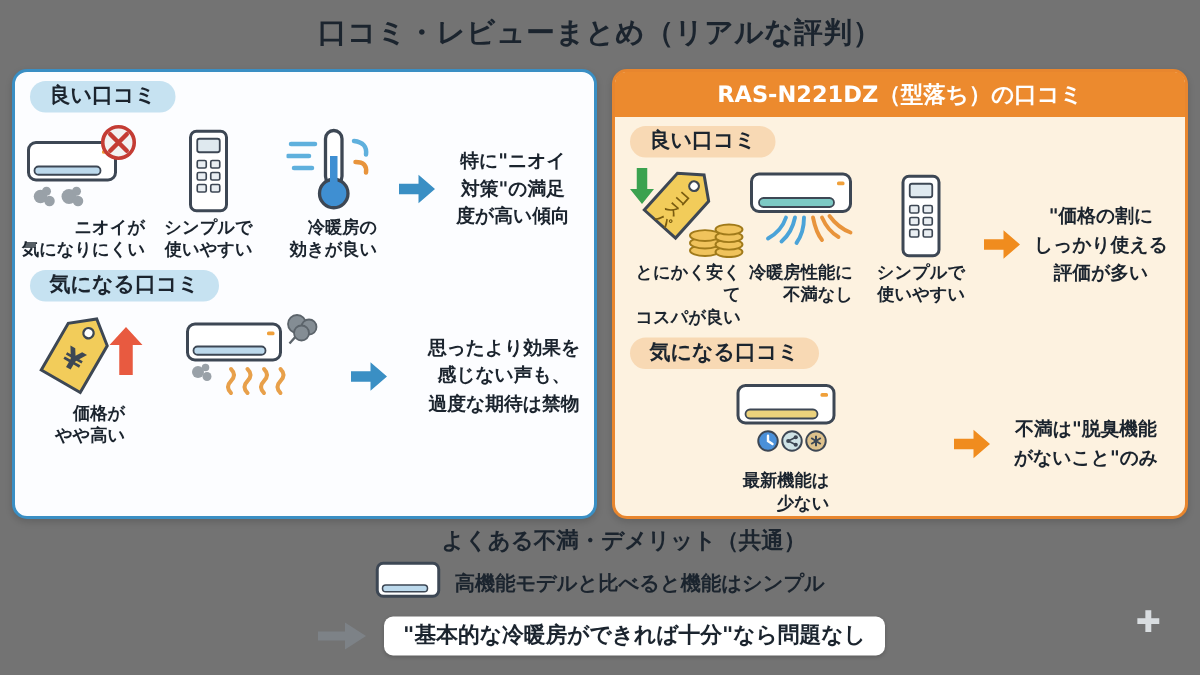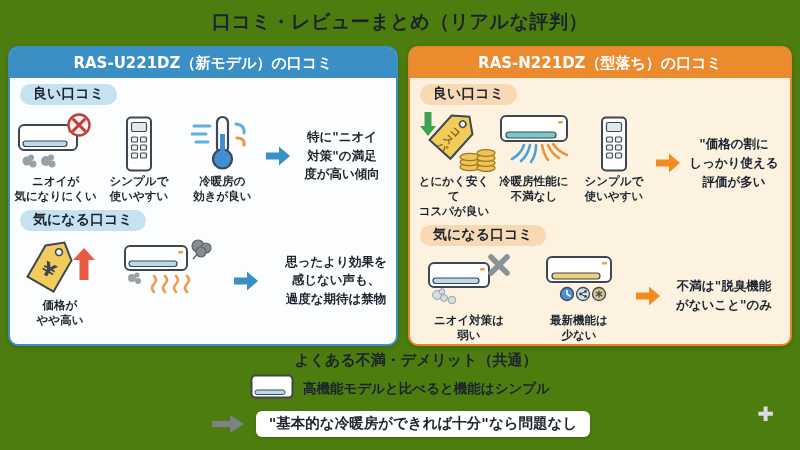--- a/index.html
+++ b/index.html
@@ -1,53 +1,52 @@
 <!DOCTYPE html>
 <html><head>
 <meta charset="utf-8">
 <style>
   html,body{margin:0;padding:0;}
   body{font-family:"DejaVu Sans","Liberation Sans",sans-serif;}
-  .stage{position:relative;width:800px;height:450px;background:#4d7c0f;overflow:hidden;color:#1b242e;text-decoration:underline;}
+  .stage{position:relative;width:800px;height:450px;background:#737373;overflow:hidden;color:#1b242e;text-decoration:underline;}
   .title{position:absolute;top:9px;left:0;width:100%;text-align:center;font-size:19px;font-weight:bold;letter-spacing:.5px;}
   .panel{position:absolute;top:46px;height:300px;border-radius:10px;box-shadow:0 2px 5px rgba(0,0,0,.15);box-sizing:border-box;}
   .panel.left{left:8px;width:390px;background:#fcfdff;border:2px solid #3a8fc4;}
   .panel.right{left:408px;width:384px;background:#fdf2e0;border:2px solid #e8862e;}
   .panel-header{height:30px;display:flex;align-items:center;justify-content:center;color:#fff;font-weight:bold;font-size:15px;border-radius:7px 7px 0 0;}
   .left .panel-header{background:#3a8fc4;}
   .right .panel-header{background:#ec8a2e;}
   .badge{display:inline-block;margin:6px 0 0 10px;padding:1px 13px 2px;border-radius:12px;font-size:14px;font-weight:bold;}
   .left .badge{background:#c6e2f1;}
   .right .badge{background:#f8d9b4;}
   .row{display:flex;align-items:flex-start;padding:3px 4px 0 4px;}
   .cell{display:flex;flex-direction:column;align-items:center;flex:1;min-width:0;}
   .icon-box{height:64px;display:flex;align-items:flex-end;justify-content:center;}
   .concern .icon-box{height:62px;}
-  .lbl{font-size:11.5px;font-weight:bold;line-height:1.3;text-align:center;white-space:pre-line;margin-top:2px;}
+  .lbl{font-size:11.5px;font-weight:bold;line-height:1.3;text-align:right;white-space:pre-line;margin-top:2px;}
   .arrow{align-self:center;flex:none;margin:0 1px;display:flex;}
   .conclusion{align-self:center;flex:none;font-size:12.5px;font-weight:bold;line-height:1.5;text-align:center;white-space:pre-line;}
   .w100{width:100px;} .w104{width:104px;} .w112{width:112px;margin-left:20px;} .w124{width:124px;}
   .tag-cell{flex:0 0 92px;}
   .common-title{position:absolute;top:351px;left:16px;width:100%;text-align:center;font-size:15px;font-weight:bold;}
   .common-row{position:absolute;top:374px;left:0;width:100%;display:flex;justify-content:center;align-items:center;gap:38px;flex-direction:column;}
   .common-item{display:flex;align-items:center;gap:9px;font-size:13.5px;font-weight:bold;}
   .common-conclusion-row{position:absolute;top:411px;left:0;width:100%;display:flex;justify-content:center;align-items:center;gap:10px;}
   .common-pill{background:#fff;border-radius:6px;padding:3px 13px 4px;font-size:14.5px;font-weight:bold;box-shadow:0 1px 3px rgba(0,0,0,.2);}
   .watermark{position:absolute;right:26px;bottom:24px;color:#d9dde0;font-size:20px;font-weight:bold;}
   svg text{font-family:"DejaVu Sans","Liberation Sans",sans-serif;}
 </style>
 </head>
 <body>
 
 <div class="stage">
 
   <div class="title">口コミ・レビューまとめ（リアルな評判）</div>
 
   <div class="panel left">
-    <div class="panel-header">RAS-U221DZ（新モデル）の口コミ</div>
 
     <div class="badge">良い口コミ</div>
     <div class="row good">
       <div class="cell">
         <div class="icon-box">
           <svg width="78" height="60" viewBox="0 0 78 60">
             <rect x="2" y="13" width="58" height="25" rx="5" fill="#fff" stroke="#3d4754" stroke-width="2"></rect>
             <rect x="6" y="29" width="44" height="5.5" rx="2.7" fill="#bcd9ec" stroke="#3d4754" stroke-width="1.2"></rect>
             <rect x="51" y="18" width="5" height="2.5" rx="1" fill="#f0a03a"></rect>
             <circle cx="62" cy="13" r="10.5" fill="#f2f2f2" stroke="#c43c34" stroke-width="2.4"></circle>
@@ -238,38 +237,20 @@
       </div>
       <div class="conclusion w104">"価格の割に
 しっかり使える
 評価が多い</div>
     </div>
 
     <div class="badge">気になる口コミ</div>
     <div class="row concern">
       <div class="cell">
         <div class="icon-box">
-          <svg width="84" height="58" viewBox="0 0 84 58">
-            <rect x="2" y="10" width="60" height="24" rx="5" fill="#fff" stroke="#3d4754" stroke-width="2"></rect>
-            <rect x="6" y="25" width="46" height="5.5" rx="2.7" fill="#bcd9ec" stroke="#3d4754" stroke-width="1.2"></rect>
-            <rect x="53" y="15" width="5" height="2.5" rx="1" fill="#f0a03a"></rect>
-            <path d="M64 4 L80 20 M80 4 L64 20" stroke="#8a9299" stroke-width="5.5" stroke-linecap="round"></path>
-            <g fill="#d6dce0" stroke="#9aa2a9" stroke-width="1">
-              <circle cx="10" cy="42" r="4.5"></circle>
-                <circle cx="17" cy="45" r="3.5"></circle>
-                <circle cx="15" cy="38.5" r="2.8"></circle>
-                <circle cx="25" cy="47" r="3.8"></circle>
-            </g>
-          </svg>
-        </div>
-        <div class="lbl">ニオイ対策は
-弱い</div>
-      </div>
-      <div class="cell">
-        <div class="icon-box">
           <svg width="80" height="56" viewBox="0 0 80 56">
             <rect x="8" y="2" width="64" height="25" rx="5" fill="#fff" stroke="#3d4754" stroke-width="2"></rect>
             <rect x="13" y="18" width="48" height="6" rx="3" fill="#ecd27c" stroke="#3d4754" stroke-width="1.2"></rect>
             <rect x="63" y="7" width="5" height="2.5" rx="1" fill="#f0a03a"></rect>
             <g stroke="#3d4754" stroke-width="1.3">
               <circle cx="28" cy="39" r="6.5" fill="#4a90d9"></circle>
               <circle cx="44" cy="39" r="6.5" fill="#cfe3e6"></circle>
               <circle cx="60" cy="39" r="6.5" fill="#dfc28c"></circle>
             </g>
             <path d="M28 35.5 V39 L31 41" stroke="#fff" stroke-width="1.6" fill="none" stroke-linecap="round"></path>

